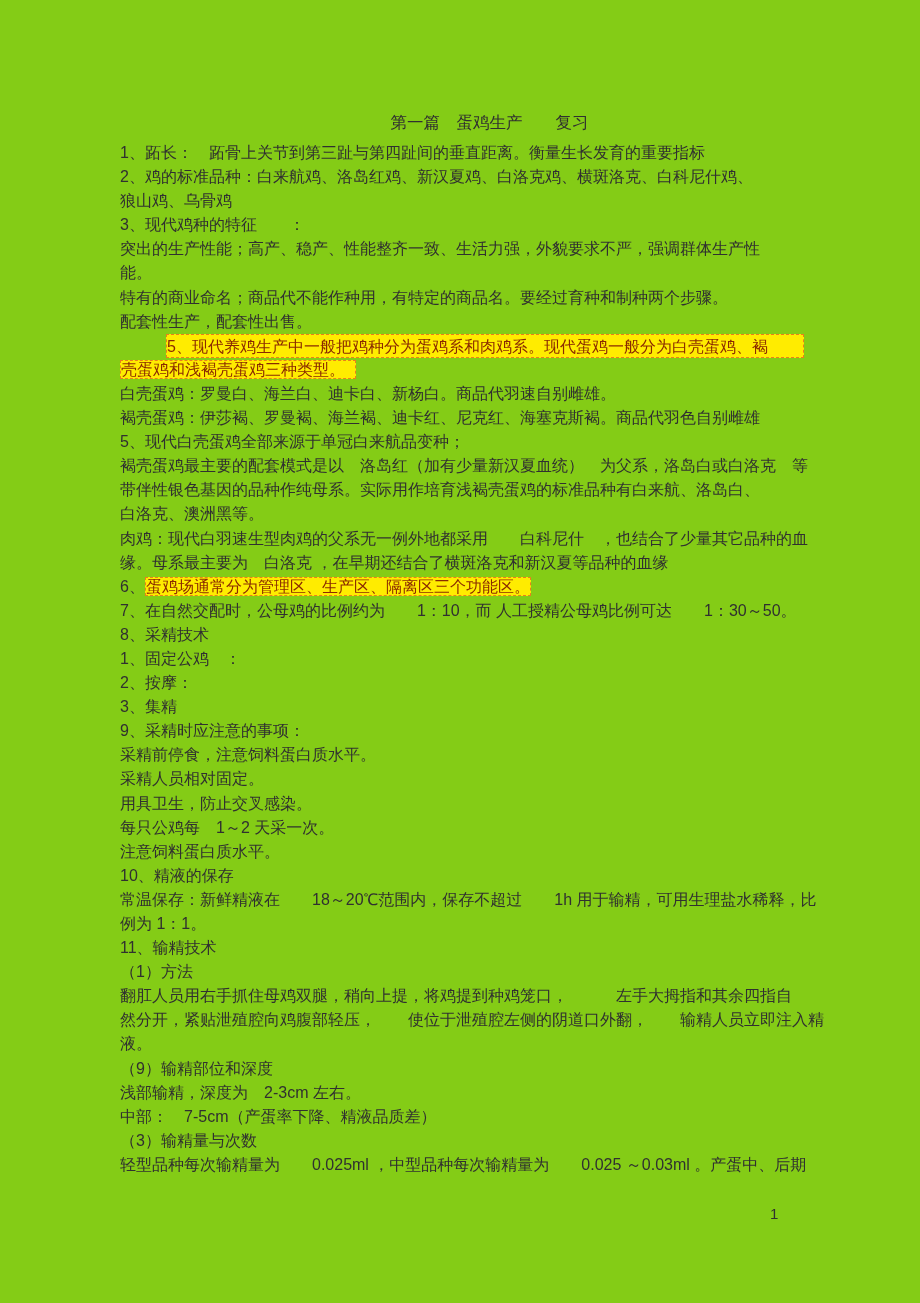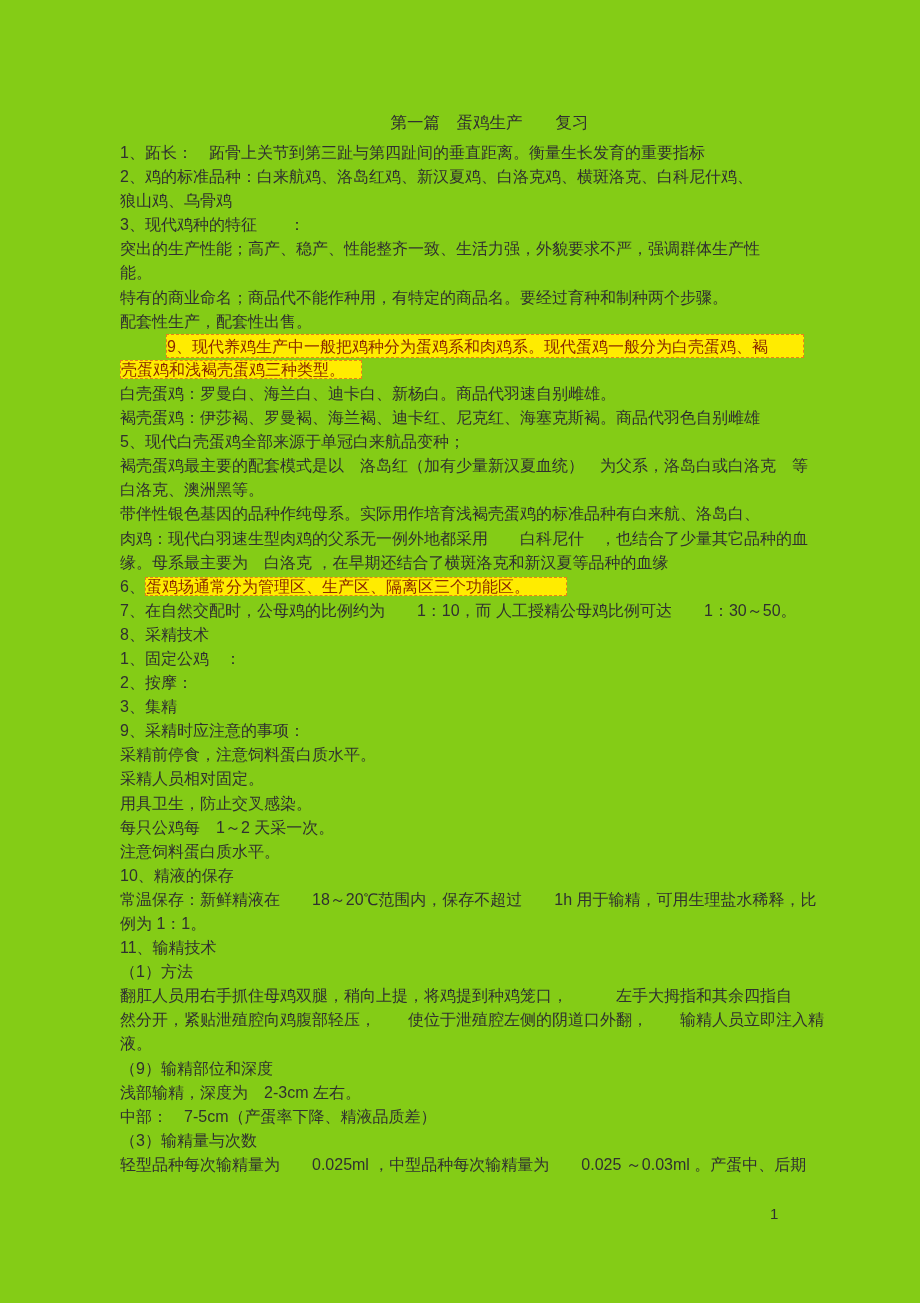--- a/index.html
+++ b/index.html
@@ -66,31 +66,31 @@
     <div class="title">第一篇　蛋鸡生产　　复习</div>
     <div>
         <div class="line"><span>1、跖长：　跖骨上关节到第三趾与第四趾间的垂直距离。衡量生长发育的重要指标</span></div>
         <div class="line"><span>2、鸡的标准品种：白来航鸡、洛岛红鸡、新汉夏鸡、白洛克鸡、横斑洛克、白科尼什鸡、</span></div>
         <div class="line"><span>狼山鸡、乌骨鸡</span></div>
         <div class="line"><span>3、现代鸡种的特征　　：</span></div>
         <div class="line"><span>突出的生产性能；高产、稳产、性能整齐一致、生活力强，外貌要求不严，强调群体生产性</span></div>
         <div class="line"><span>能。</span></div>
         <div class="line"><span>特有的商业命名；商品代不能作种用，有特定的商品名。要经过育种和制种两个步骤。</span></div>
         <div class="line"><span>配套性生产，配套性出售。</span></div>
-        <div class="line hl-fill" style="margin-left: 46px;"><span>9、现代养鸡生产中一般把鸡种分为蛋鸡系和肉鸡系。现代蛋鸡一般分为白壳蛋鸡、褐</span></div>
-        <div class="line"><span class="hl" style="padding-right: 16px;">壳蛋鸡和浅褐壳蛋鸡三种类型。</span></div>
+        <div class="line hl-fill" style="margin-left: 46px;"><span>5、现代养鸡生产中一般把鸡种分为蛋鸡系和肉鸡系。现代蛋鸡一般分为白壳蛋鸡、褐</span></div>
+        <div class="line"><span class="hl" style="padding-right: 10px;">壳蛋鸡和浅褐壳蛋鸡三种类型。</span></div>
         <div class="line"><span>白壳蛋鸡：罗曼白、海兰白、迪卡白、新杨白。商品代羽速自别雌雄。</span></div>
         <div class="line"><span>褐壳蛋鸡：伊莎褐、罗曼褐、海兰褐、迪卡红、尼克红、海塞克斯褐。商品代羽色自别雌雄</span></div>
         <div class="line"><span>5、现代白壳蛋鸡全部来源于单冠白来航品变种；</span></div>
         <div class="line"><span>褐壳蛋鸡最主要的配套模式是以　洛岛红（加有少量新汉夏血统）　为父系，洛岛白或白洛克　等</span></div>
+        <div class="line"><span>带伴性银色基因的品种作纯母系。实际用作培育浅褐壳蛋鸡的标准品种有白来航、洛岛白、</span></div>
         <div class="line"><span>白洛克、澳洲黑等。</span></div>
-        <div class="line"><span>带伴性银色基因的品种作纯母系。实际用作培育浅褐壳蛋鸡的标准品种有白来航、洛岛白、</span></div>
         <div class="line"><span>肉鸡：现代白羽速生型肉鸡的父系无一例外地都采用　　白科尼什　，也结合了少量其它品种的血</span></div>
         <div class="line"><span>缘。母系最主要为　白洛克 ，在早期还结合了横斑洛克和新汉夏等品种的血缘</span></div>
-        <div class="line"><span>6、</span><span class="hl" style="padding-right: 36px; font-family: Liberation Serif, serif;">蛋鸡场通常分为管理区、生产区、隔离区三个功能区。</span></div>
+        <div class="line"><span>6、</span><span class="hl" style=" font-family: Liberation Serif, serif;">蛋鸡场通常分为管理区、生产区、隔离区三个功能区。</span></div>
         <div class="line"><span>7、在自然交配时，公母鸡的比例约为　　1：10，而 人工授精公母鸡比例可达　　1：30～50。</span></div>
         <div class="line"><span>8、采精技术</span></div>
         <div class="line"><span>1、固定公鸡　：</span></div>
         <div class="line"><span>2、按摩：</span></div>
         <div class="line"><span>3、集精</span></div>
         <div class="line"><span>9、采精时应注意的事项：</span></div>
         <div class="line"><span>采精前停食，注意饲料蛋白质水平。</span></div>
         <div class="line"><span>采精人员相对固定。</span></div>
         <div class="line"><span>用具卫生，防止交叉感染。</span></div>
         <div class="line"><span>每只公鸡每　1～2 天采一次。</span></div>

